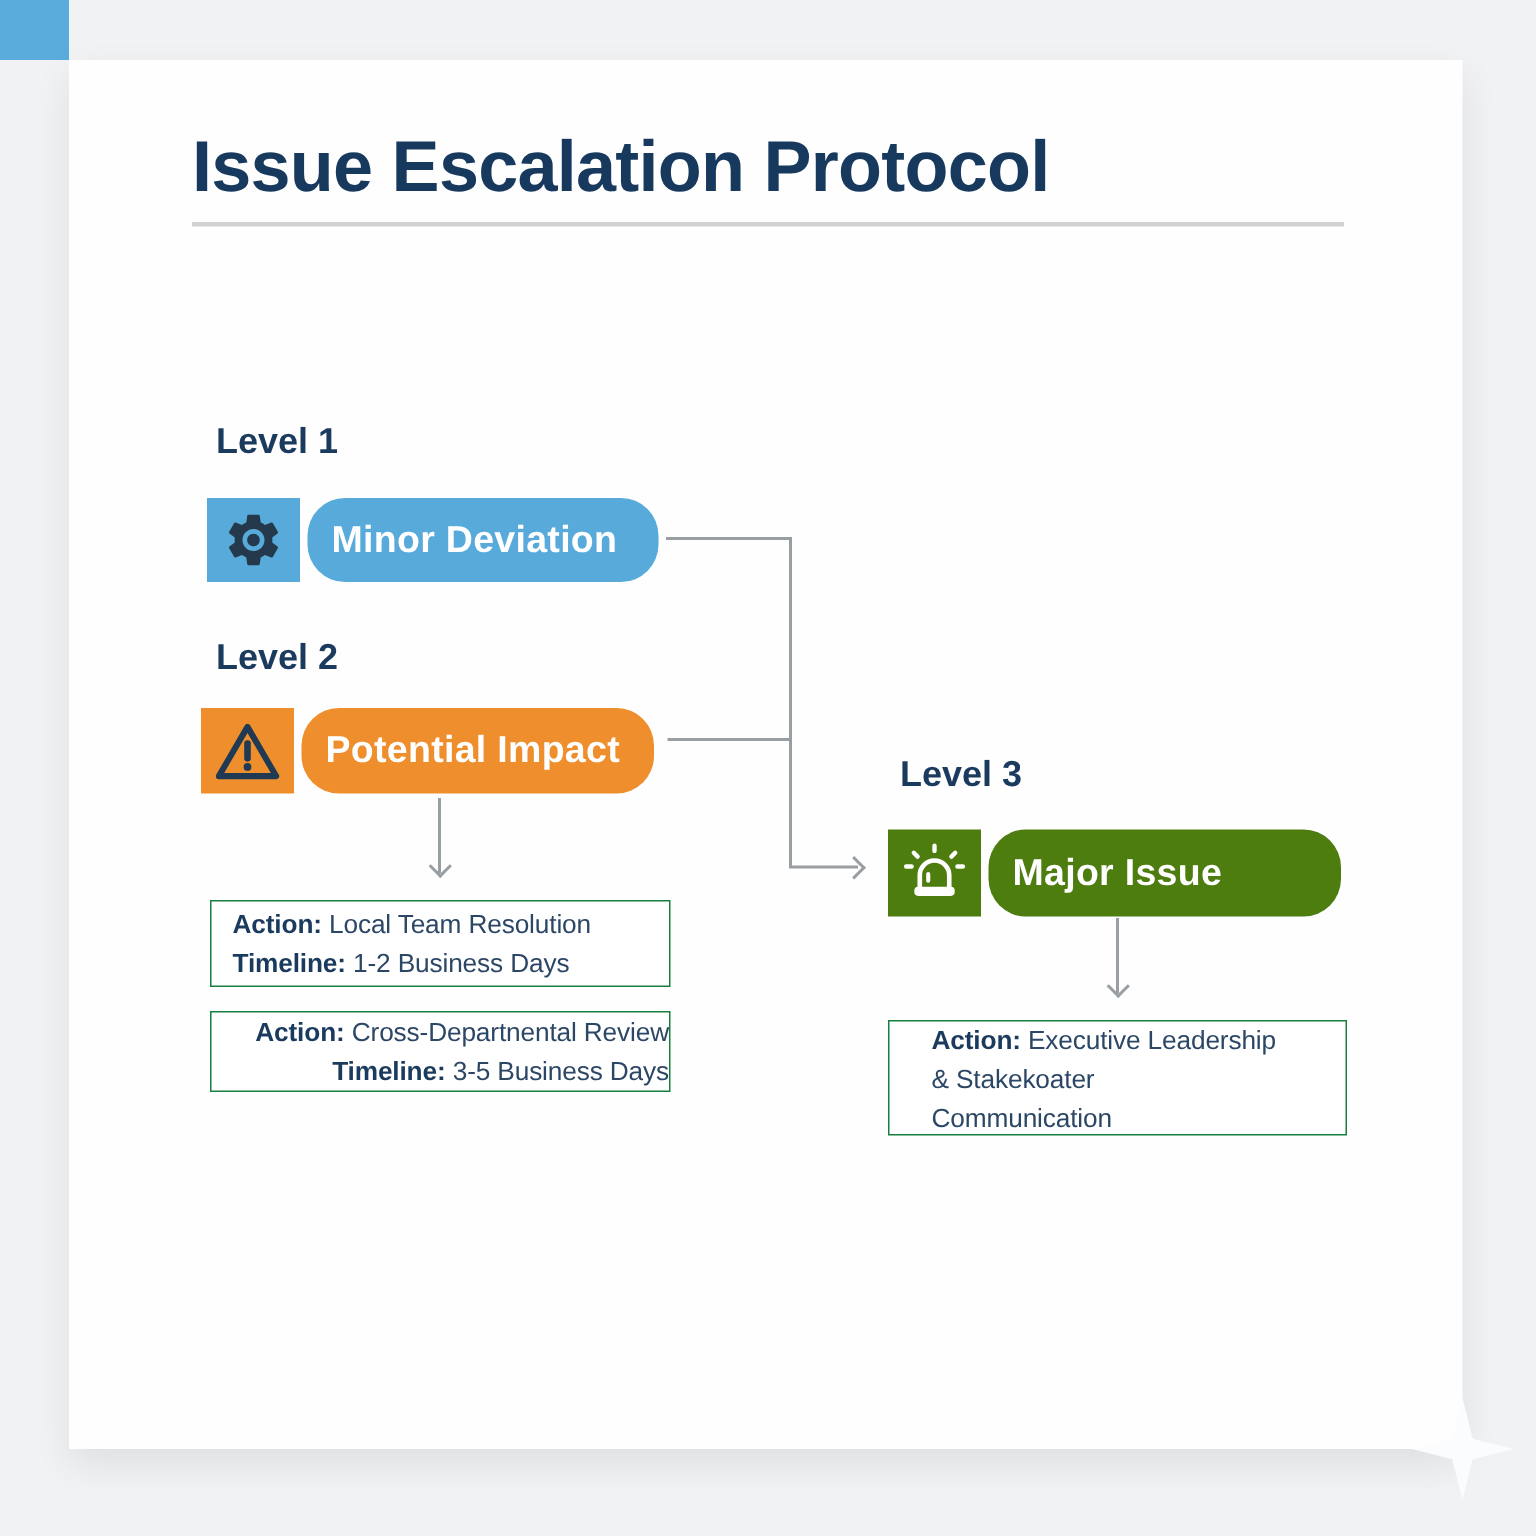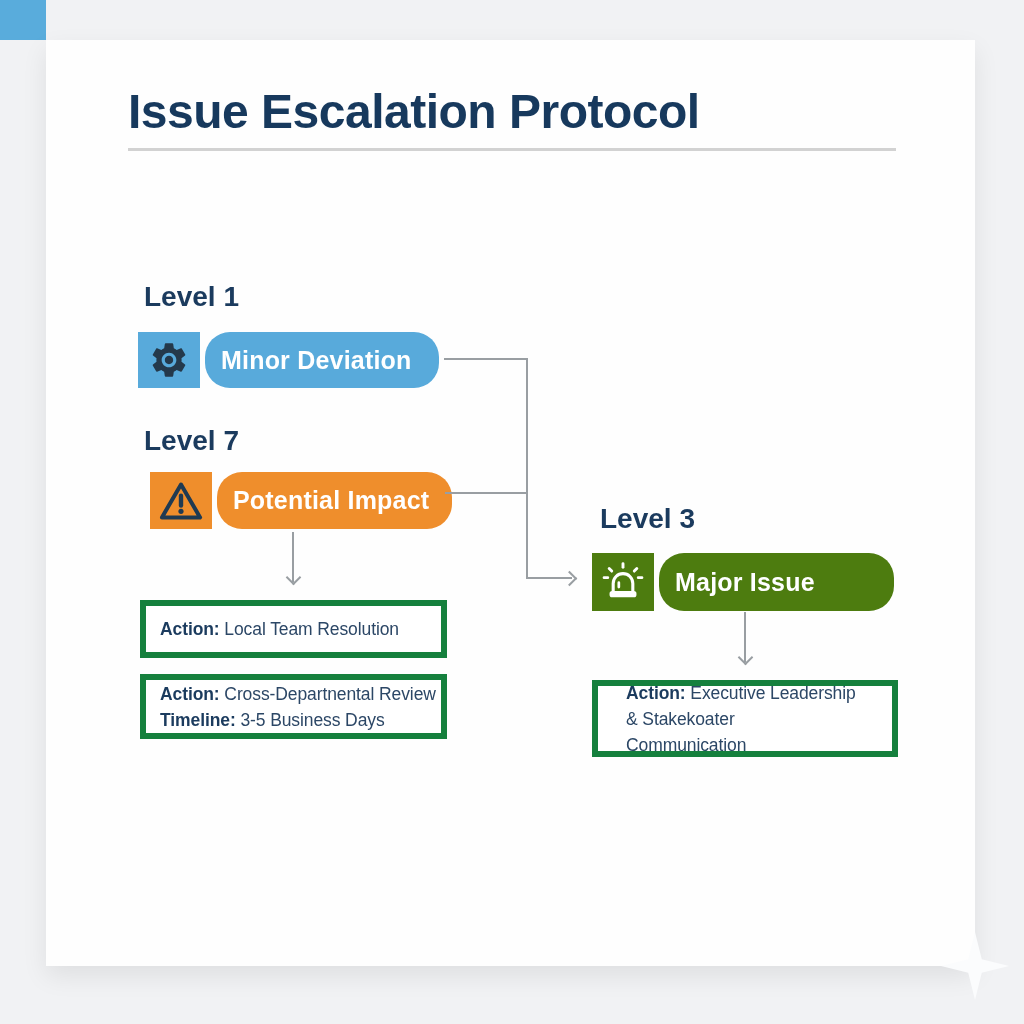--- a/index.html
+++ b/index.html
@@ -27,29 +27,29 @@
     font-size:48px;font-weight:bold;color:#17395d;
     letter-spacing:-0.5px;white-space:nowrap;
   }
   .title-divider{
     position:absolute;left:82px;top:108px;width:768px;height:3px;
     background:#d2d2d2;
   }
 
   .level-label{
     position:absolute;
-    font-size:28px;font-weight:bold;color:#1b3b5e;white-space:nowrap;
+    font-size:24px;font-weight:bold;color:#1b3b5e;white-space:nowrap;
   }
   #level1-label{left:98px;top:241px;}
   #level2-label{left:98px;top:385px;}
   #level3-label{left:554px;top:463px;}
 
   .level-bar{position:absolute;display:flex;}
   #level1-bar{left:92px;top:292px;height:56px;}
-  #level2-bar{left:104px;top:432px;height:57px;text-align:right;}
+  #level2-bar{left:88px;top:432px;height:57px;text-align:right;}
   #level3-bar{left:546px;top:513px;height:58px;}
 
   .bar-icon{
     width:62px;display:flex;align-items:center;justify-content:center;
     flex:0 0 62px;
   }
   .bar-label{
     display:flex;align-items:center;
     padding-left:16px;margin-left:5px;
     font-size:25px;font-weight:bold;color:#ffffff;
@@ -77,29 +77,29 @@
   #arrow-down-l2{left:246px;top:492px;height:50px;}
   #arrow-down-l3{left:698px;top:572px;height:50px;}
   .varrow::after{
     content:"";position:absolute;bottom:-1px;left:-4px;
     width:9px;height:9px;
     border-right:2px solid #999ea2;border-bottom:2px solid #999ea2;
     transform:rotate(45deg);
   }
 
   .info-box{
-    position:absolute;background:#ffffff;border:6px solid #15803d;
+    position:absolute;background:#ffffff;border:1px solid #15803d;
     display:flex;flex-direction:column;justify-content:center;
     padding-left:14px;box-sizing:border-box;
     font-size:17.5px;color:#2c4766;line-height:26px;
     letter-spacing:-0.1px;white-space:nowrap;
   }
   .info-box b{color:#1b3b5e;}
   #box-l1{left:94px;top:560px;width:307px;height:58px;}
-  #box-l2{left:94px;top:634px;width:307px;height:65px;}
+  #box-l2{left:94px;top:634px;width:307px;height:54px;align-items:flex-end;}
   #box-l3-action{left:546px;top:640px;width:306px;height:77px;padding-left:28px;}
   #box-l3-timeline{left:546px;top:728px;width:306px;height:42px;}
 
   .sparkle{
     position:absolute;left:941px;top:932px;width:68px;height:68px;
     background:#fbfcfd;
     clip-path:polygon(50% 0,60% 40%,100% 50%,60% 60%,50% 100%,40% 60%,0 50%,40% 40%);
   }
 </style>
 </head>
@@ -117,21 +117,21 @@
     <div class="level-label" id="level1-label">Level 1</div>
     <div class="level-bar blue" id="level1-bar">
       <span class="bar-icon">
         <svg width="42" height="42" viewBox="0 0 24 24" fill="#24394b" aria-hidden="true">
           <path d="M19.14,12.94c0.04-0.3,0.06-0.61,0.06-0.94c0-0.32-0.02-0.64-0.07-0.94l2.03-1.58c0.18-0.14,0.23-0.41,0.12-0.61l-1.92-3.32c-0.12-0.22-0.37-0.29-0.59-0.22l-2.39,0.96c-0.5-0.38-1.03-0.7-1.62-0.94L14.4,2.81c-0.04-0.24-0.24-0.41-0.48-0.41h-3.84c-0.24,0-0.43,0.17-0.47,0.41L9.25,5.35C8.66,5.59,8.12,5.92,7.63,6.29L5.24,5.33c-0.22-0.08-0.47,0-0.59,0.22L2.74,8.87C2.62,9.08,2.66,9.34,2.86,9.48l2.03,1.58C4.84,11.36,4.8,11.69,4.8,12s0.02,0.64,0.07,0.94l-2.03,1.58c-0.18,0.14-0.23,0.41-0.12,0.61l1.92,3.32c0.12,0.22,0.37,0.29,0.59,0.22l2.39-0.96c0.5,0.38,1.03,0.7,1.62,0.94l0.36,2.54c0.05,0.24,0.24,0.41,0.48,0.41h3.84c0.24,0,0.44-0.17,0.47-0.41l0.36-2.54c0.59-0.24,1.13-0.56,1.62-0.94l2.39,0.96c0.22,0.08,0.47,0,0.59-0.22l1.92-3.32c0.12-0.22,0.07-0.47-0.12-0.61L19.14,12.94z M12,16.2c-2.32,0-4.2-1.88-4.2-4.2s1.88-4.2,4.2-4.2s4.2,1.88,4.2,4.2S14.32,16.2,12,16.2z M12,9.6c-1.33,0-2.4,1.07-2.4,2.4s1.07,2.4,2.4,2.4s2.4-1.07,2.4-2.4S13.33,9.6,12,9.6z"></path>
         </svg>
       </span>
       <span class="bar-label">Minor Deviation</span>
     </div>
 
-    <div class="level-label" id="level2-label">Level 7</div>
+    <div class="level-label" id="level2-label">Level 2</div>
     <div class="level-bar orange" id="level2-bar">
       <span class="bar-icon">
         <svg width="46" height="42" viewBox="0 0 24 22" fill="none" aria-hidden="true">
           <path d="M12 2.4 L22 19.6 H2 Z" stroke="#1f3a52" stroke-width="2.1" stroke-linejoin="round"></path>
           <line x1="12" y1="8.2" x2="12" y2="13.4" stroke="#1f3a52" stroke-width="2.3" stroke-linecap="round"></line>
           <circle cx="12" cy="16.4" r="1.35" fill="#1f3a52"></circle>
         </svg>
       </span>
       <span class="bar-label">Potential Impact</span>
     </div>
@@ -156,20 +156,21 @@
     <div class="cline" id="conn-h1"></div>
     <div class="cline" id="conn-v1"></div>
     <div class="cline" id="conn-h2"></div>
     <div class="cline" id="conn-h3"></div>
     <div class="chevron-right"></div>
     <div class="varrow" id="arrow-down-l2"></div>
     <div class="varrow" id="arrow-down-l3"></div>
 
     <div class="info-box" id="box-l1">
       <div><b>Action:</b> <span>Local Team Resolution</span></div>
+      <div><b>Timeline:</b> <span>1-2 Business Days</span></div>
     </div>
 
     <div class="info-box" id="box-l2">
       <div><b>Action:</b> <span>Cross-Departnental Review</span></div>
       <div><b>Timeline:</b> <span>3-5 Business Days</span></div>
     </div>
 
     <div class="info-box" id="box-l3-action">
       <div><b>Action:</b> <span>Executive Leadership</span></div>
       <div><span>&amp; Stakekoater</span></div>

